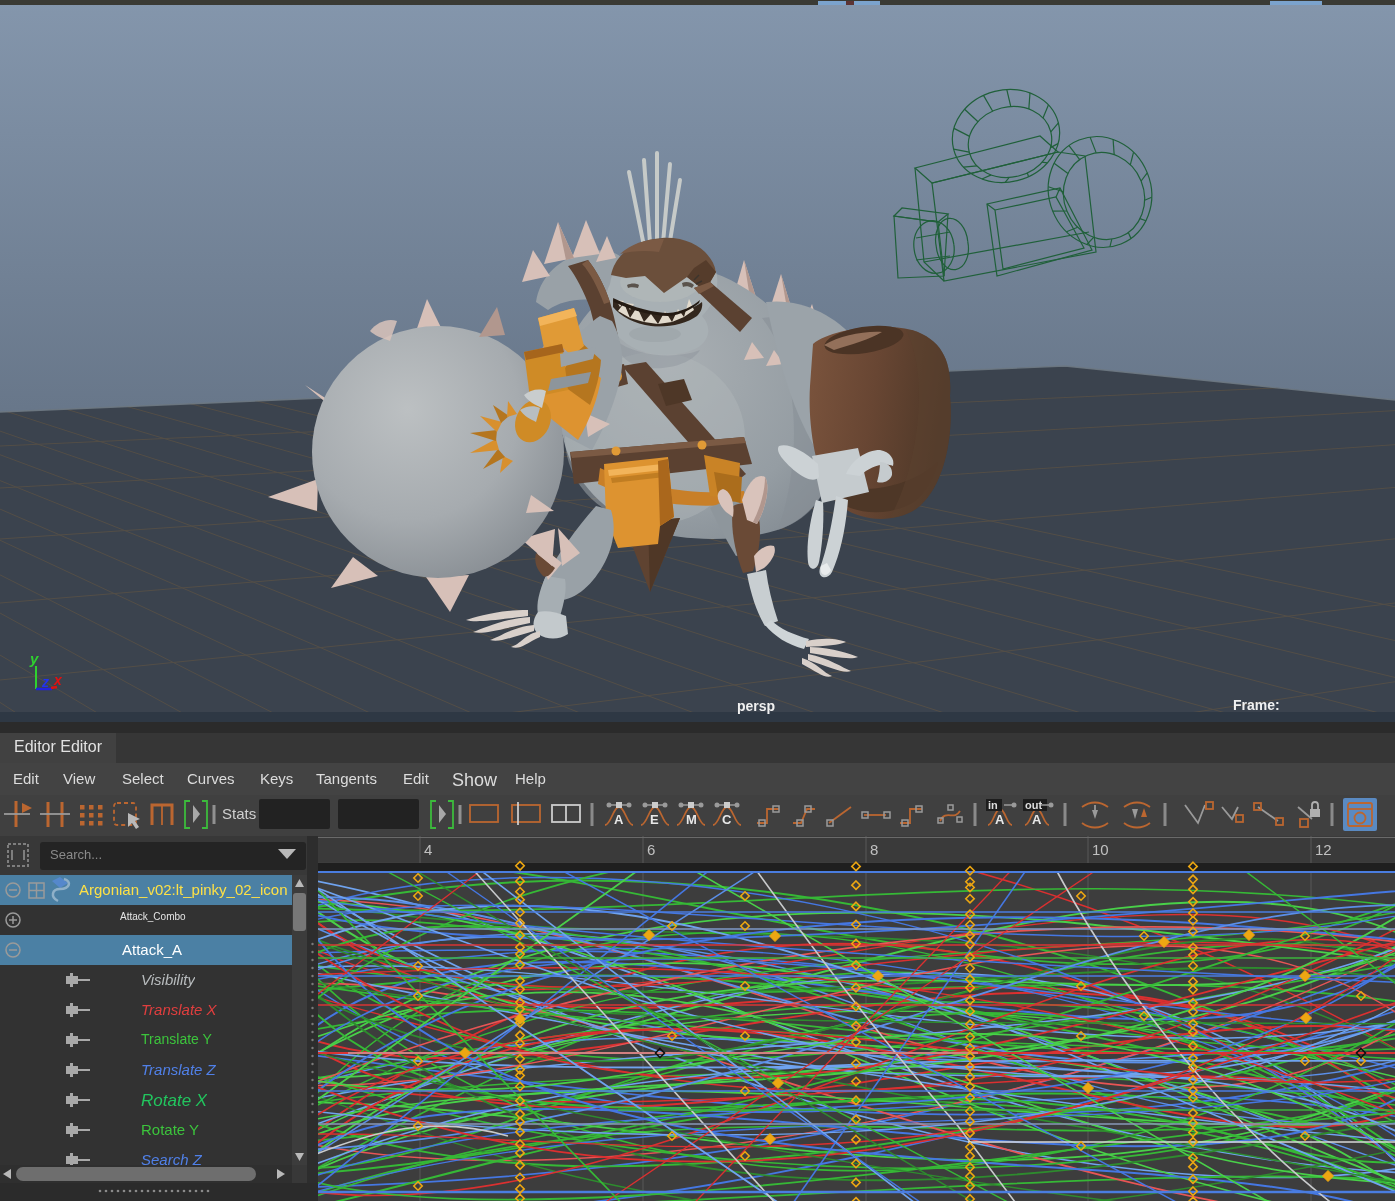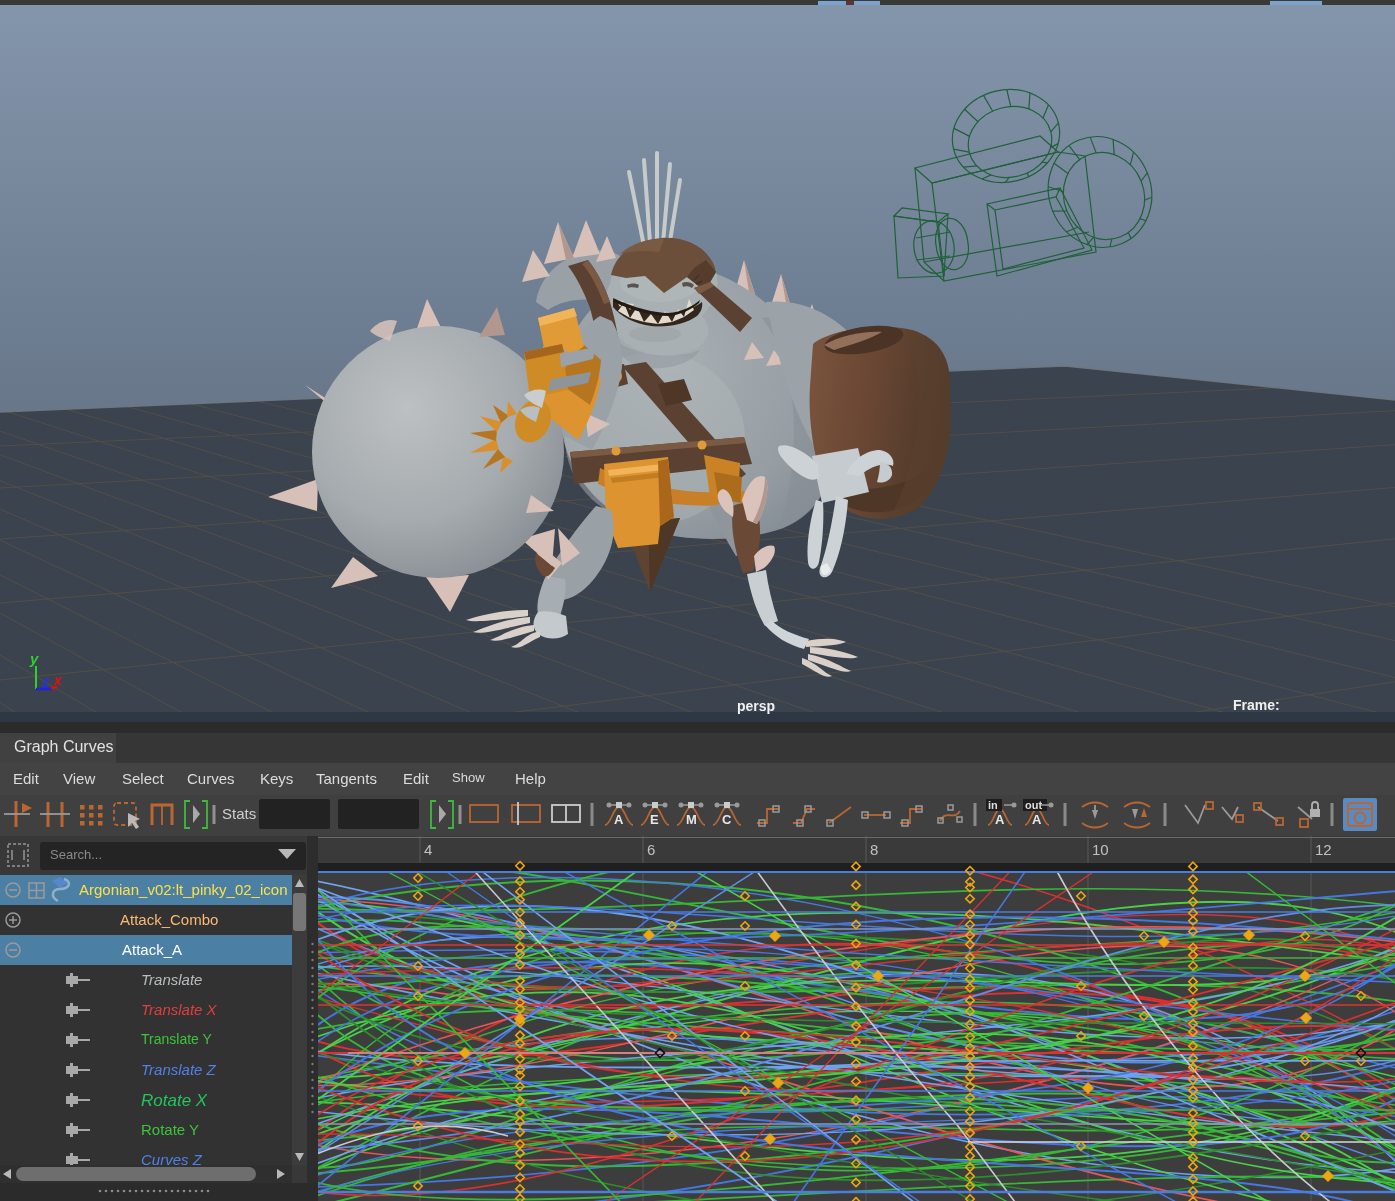--- a/index.html
+++ b/index.html
@@ -249,30 +249,30 @@
       <text x="737" y="711" fill="#f0f0f0" font-size="14" font-weight="bold">persp</text>
       <text x="1233" y="710" fill="#f0f0f0" font-size="14" font-weight="bold">Frame:</text>
     </svg>
     <div style="position:absolute;left:0;top:0;width:1395px;height:5px;background:#3a3a34"></div>
     <div style="position:absolute;left:818px;top:1px;width:62px;height:4px;background:#7ba3cd"></div>
     <div style="position:absolute;left:846px;top:1px;width:8px;height:4px;background:#5d3434"></div>
     <div style="position:absolute;left:1270px;top:1px;width:52px;height:4px;background:#7ba3cd"></div>
 <div style="position:absolute;left:0;top:722px;width:1395px;height:11px;background:#2b2b2b"></div>
     <div style="position:absolute;left:0;top:733px;width:1395px;height:30px;background:#363636"></div>
     <div style="position:absolute;left:0;top:733px;width:116px;height:30px;background:#414141"></div>
-    <div style="position:absolute;left:14px;top:738px;font-size:16px;color:#e2e2e2">Graph Curves</div>
+    <div style="position:absolute;left:14px;top:738px;font-size:16px;color:#e2e2e2">Editor Editor</div>
     <div style="position:absolute;left:0;top:763px;width:1395px;height:32px;background:#434343"></div>
     <div style="position:absolute;left:13px;top:770px;font-size:15px;color:#dcdcdc">Edit</div>
     <div style="position:absolute;left:63px;top:770px;font-size:15px;color:#dcdcdc">View</div>
     <div style="position:absolute;left:122px;top:770px;font-size:15px;color:#dcdcdc">Select</div>
     <div style="position:absolute;left:187px;top:770px;font-size:15px;color:#dcdcdc">Curves</div>
     <div style="position:absolute;left:260px;top:770px;font-size:15px;color:#dcdcdc">Keys</div>
     <div style="position:absolute;left:316px;top:770px;font-size:15px;color:#dcdcdc">Tangents</div>
     <div style="position:absolute;left:403px;top:770px;font-size:15px;color:#dcdcdc">Edit</div>
-    <div style="position:absolute;left:452px;top:770px;font-size:13px;color:#dcdcdc">Show</div>
+    <div style="position:absolute;left:452px;top:770px;font-size:18px;color:#dcdcdc">Show</div>
     <div style="position:absolute;left:515px;top:770px;font-size:15px;color:#dcdcdc">Help</div>
     <div style="position:absolute;left:0;top:795px;width:1395px;height:41px;background:#404040"></div>
     <svg style="position:absolute;left:0;top:797px" width="1395" height="36">
       <line x1="16" y1="4" x2="16" y2="30" stroke="#bb6630" stroke-width="3"></line>
       <line x1="4" y1="17" x2="30" y2="17" stroke="#9a9a9a" stroke-width="1.8"></line>
       <path d="M22,6 L32,11 L22,16 Z" fill="#bb6630"></path>
       <line x1="48" y1="5" x2="48" y2="30" stroke="#bb6630" stroke-width="3"></line>
       <line x1="62" y1="5" x2="62" y2="30" stroke="#bb6630" stroke-width="3"></line>
       <line x1="40" y1="17" x2="70" y2="17" stroke="#9a9a9a" stroke-width="1.8"></line>
       <rect x="80" y="8" width="4.5" height="4.5" fill="#bb6630"></rect>
@@ -391,30 +391,30 @@
     <div style="position:absolute;left:40px;top:842px;width:266px;height:28px;background:#242424;border-radius:3px"></div>
     <div style="position:absolute;left:50px;top:847px;font-size:13px;color:#8a8a8a">Search...</div>
     <svg style="position:absolute;left:0;top:836px" width="318" height="40">
       <rect x="8" y="8" width="20" height="22" fill="none" stroke="#7e7e7e" stroke-width="2" stroke-dasharray="3 2"></rect>
       <path d="M12,14 L12,24 M24,14 L24,24" stroke="#7e7e7e" stroke-width="2"></path>
       <path d="M278,13 L296,13 L287,23 Z" fill="#b8b8b8"></path>
     </svg>
     <div style="position:absolute;left:0;top:875px;width:292px;height:290px;background:#323232"></div>
     <div style="position:absolute;left:0;top:875px;width:292px;height:30px;background:#4b80a4"></div>
     <div style="position:absolute;left:79px;top:881px;font-size:15px;color:#fde047;white-space:nowrap;max-width:213px;overflow:hidden">Argonian_v02:lt_pinky_02_icon</div>
-    <div style="position:absolute;left:120px;top:911px;font-size:15px;color:#fdba74;white-space:nowrap;max-width:172px;overflow:hidden">Attack_Combo</div>
+    <div style="position:absolute;left:120px;top:911px;font-size:10px;color:#e5e5e5;white-space:nowrap;max-width:172px;overflow:hidden">Attack_Combo</div>
     <div style="position:absolute;left:0;top:935px;width:292px;height:30px;background:#4b80a4"></div>
     <div style="position:absolute;left:122px;top:941px;font-size:15px;color:#ffffff;white-space:nowrap;max-width:170px;overflow:hidden">Attack_A</div>
-    <div style="position:absolute;left:141px;top:971px;font-size:15px;color:#b8bcbe;font-style:italic;white-space:nowrap;max-width:151px;overflow:hidden">Translate</div>
+    <div style="position:absolute;left:141px;top:971px;font-size:15px;color:#b8bcbe;font-style:italic;white-space:nowrap;max-width:151px;overflow:hidden">Visibility</div>
     <div style="position:absolute;left:141px;top:1001px;font-size:15px;color:#e03e3e;font-style:italic;white-space:nowrap;max-width:151px;overflow:hidden">Translate X</div>
     <div style="position:absolute;left:141px;top:1031px;font-size:14px;color:#3cc43c;white-space:nowrap;max-width:151px;overflow:hidden">Translate Y</div>
     <div style="position:absolute;left:141px;top:1061px;font-size:15px;color:#5080e8;font-style:italic;white-space:nowrap;max-width:151px;overflow:hidden">Translate Z</div>
     <div style="position:absolute;left:141px;top:1091px;font-size:17px;color:#22c55e;font-style:italic;white-space:nowrap;max-width:151px;overflow:hidden">Rotate X</div>
     <div style="position:absolute;left:141px;top:1121px;font-size:15px;color:#3cc43c;white-space:nowrap;max-width:151px;overflow:hidden">Rotate Y</div>
-    <div style="position:absolute;left:141px;top:1151px;font-size:15px;color:#5080e8;font-style:italic;white-space:nowrap;max-width:151px;overflow:hidden">Curves Z</div>
+    <div style="position:absolute;left:141px;top:1151px;font-size:15px;color:#5080e8;font-style:italic;white-space:nowrap;max-width:151px;overflow:hidden">Search Z</div>
     <svg style="position:absolute;left:0;top:875px" width="292" height="290">
       <g stroke="#9a9a9a" fill="none" stroke-width="1.5">
         <circle cx="13" cy="15" r="7"></circle>
         <line x1="9" y1="15" x2="17" y2="15"></line>
         <rect x="29" y="8" width="15" height="15"></rect>
         <line x1="29" y1="15.5" x2="44" y2="15.5"></line>
         <line x1="36.5" y1="8" x2="36.5" y2="23"></line>
         <circle cx="13" cy="45" r="7"></circle>
         <line x1="9" y1="45" x2="17" y2="45"></line>
         <line x1="13" y1="41" x2="13" y2="49"></line>

